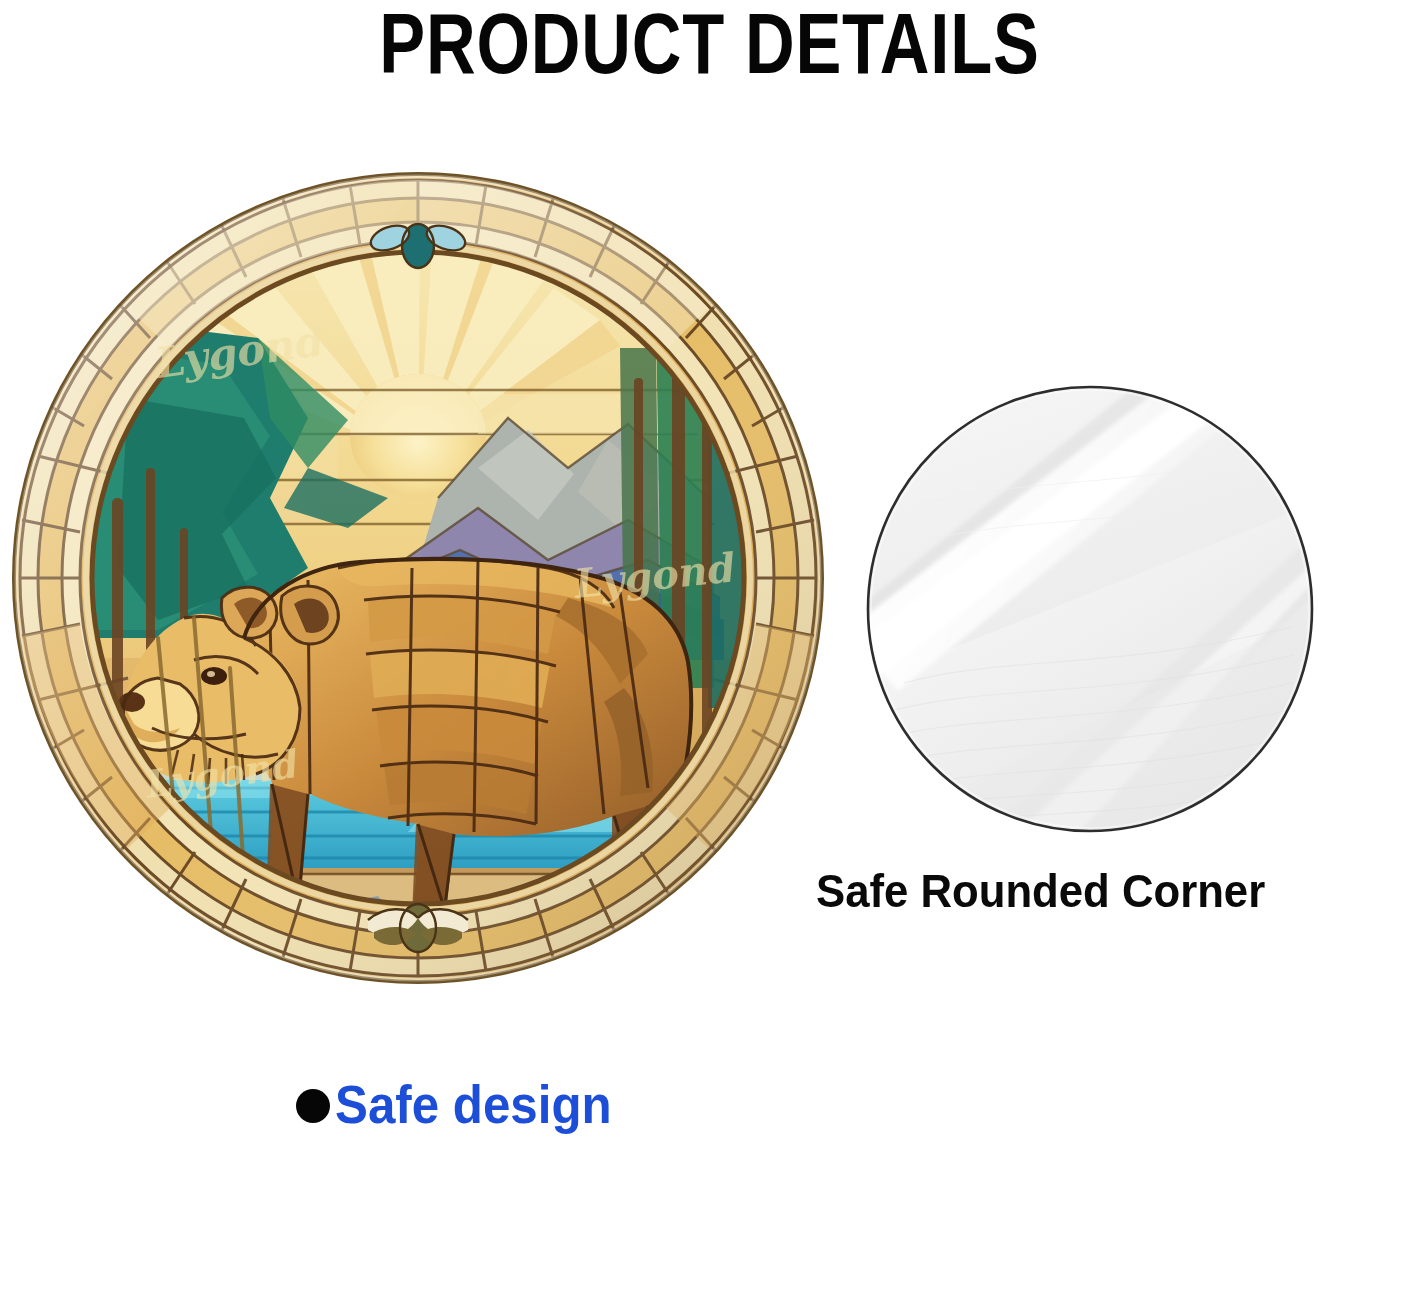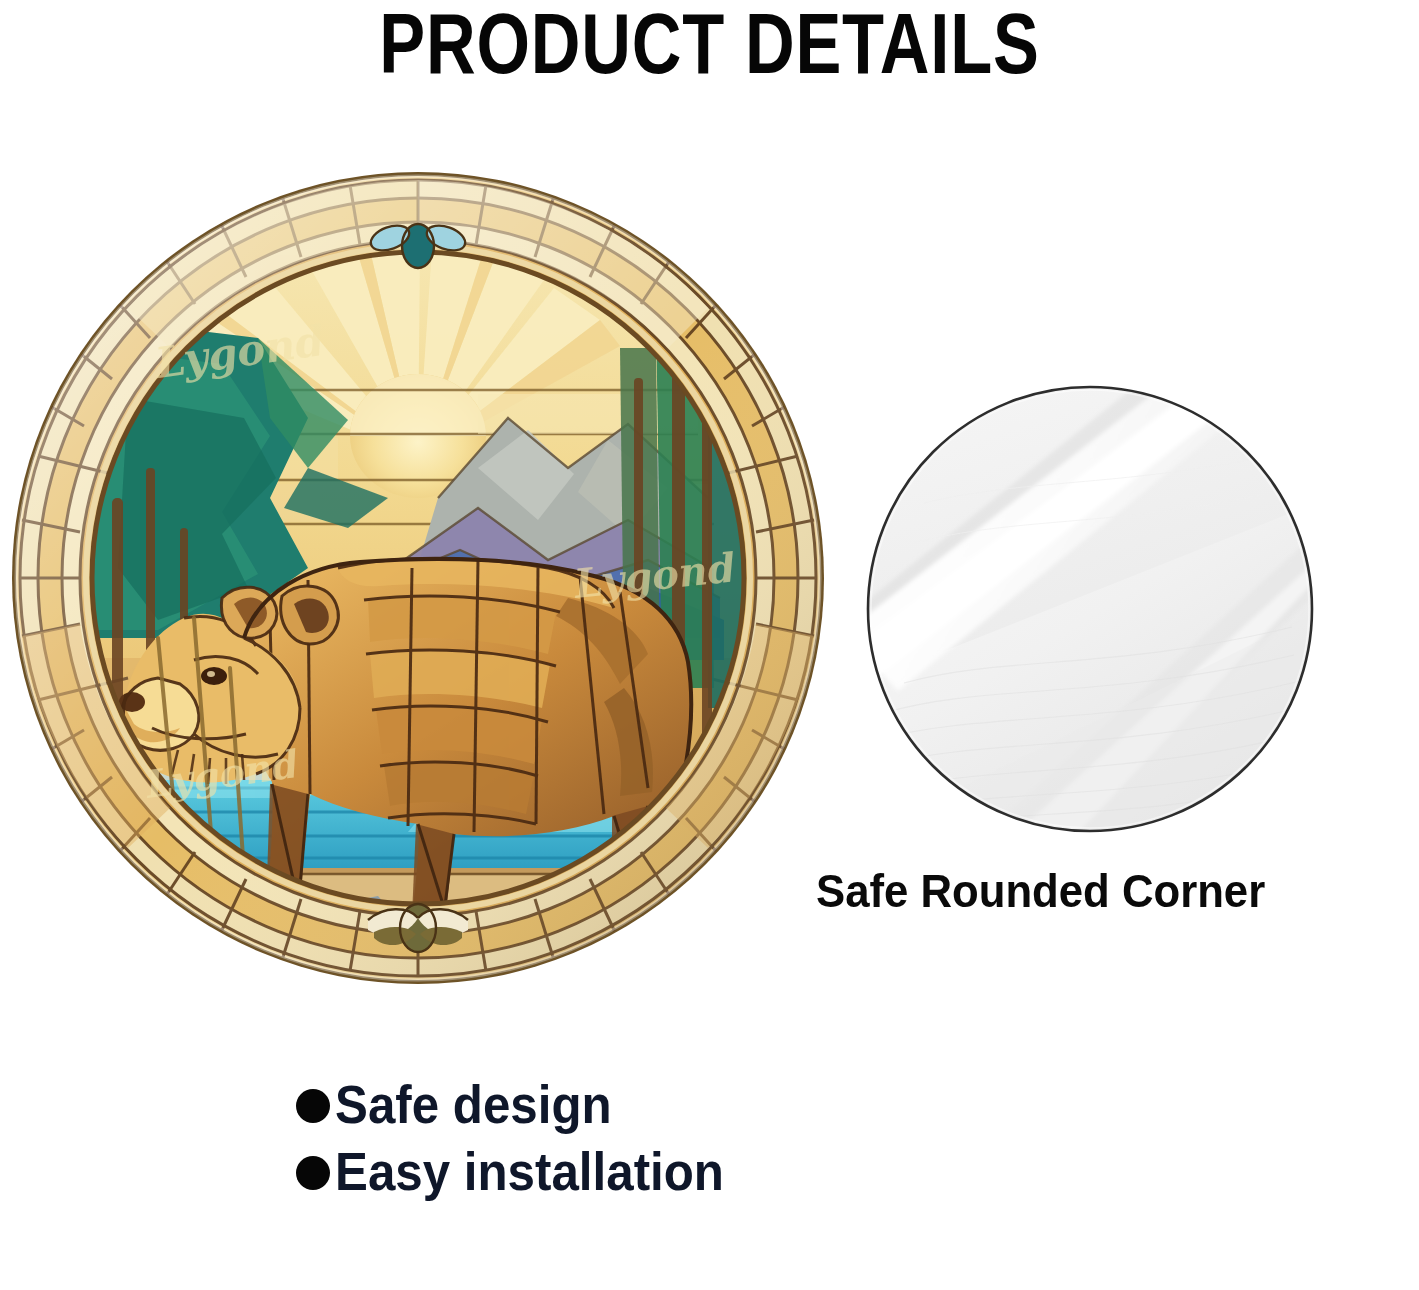--- a/index.html
+++ b/index.html
@@ -58,21 +58,21 @@
   
   #feature-list{
     position:absolute;left:296px;top:1074px;width:1050px;
     list-style:none;margin:0;padding:0;
   }
   #feature-list li{
     display:flex;align-items:center;
     font-weight:700;
     font-size:53px;
     line-height:1.17;
-    color:#0f172a;
+    color:#1d4ed8;
     white-space:nowrap;
     margin-bottom:5px;
   }
   .bullet-dot{
     width:34px;height:34px;border-radius:50%;
     background:#060606;
     flex:0 0 auto;
     margin-right:5px;
     position:relative;top:1px;
   }
@@ -556,17 +556,13 @@
   </svg>
 </div>
 
 <div id="corner-caption">Safe Rounded Corner</div>
 
 <ul id="feature-list">
   <li>
     <span class="bullet-dot"></span>
     <span class="feature-text">Safe design</span>
   </li>
-  <li>
-    <span class="bullet-dot"></span>
-    <span class="feature-text">Easy installation</span>
-  </li>
 </ul>
 
 </body></html>

